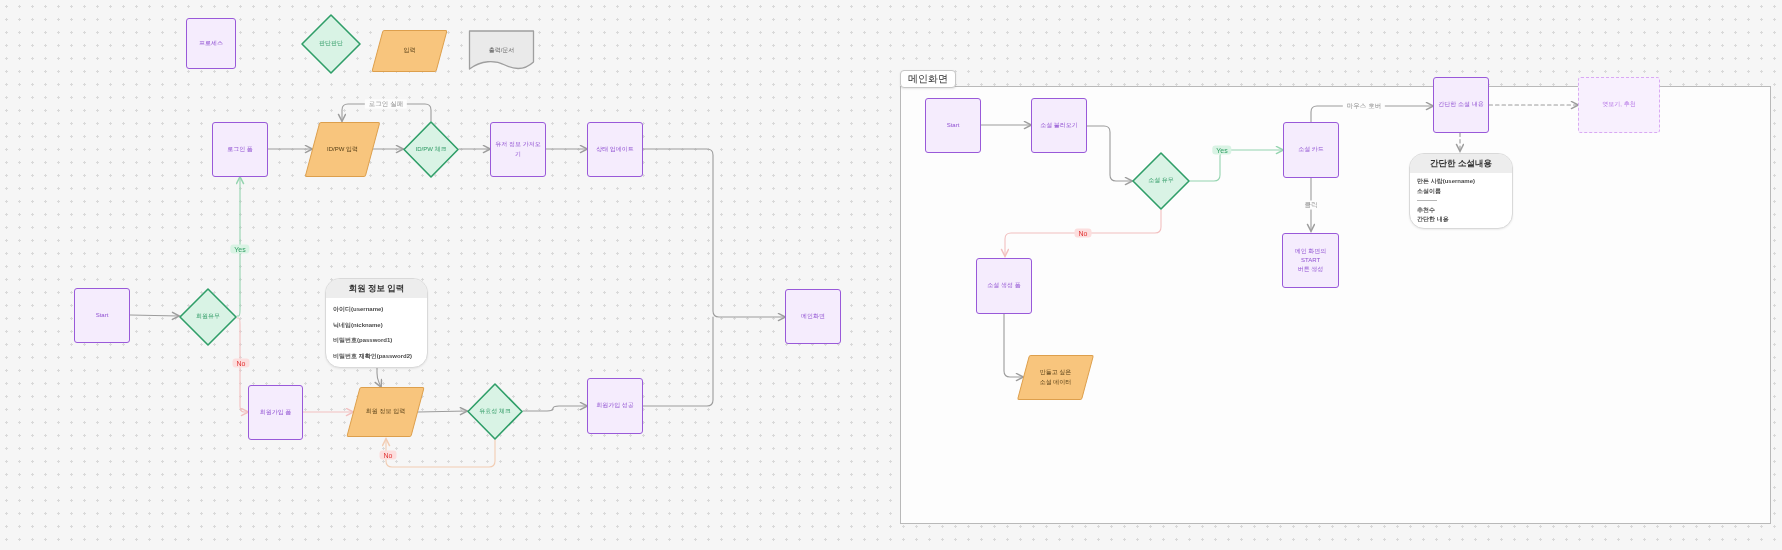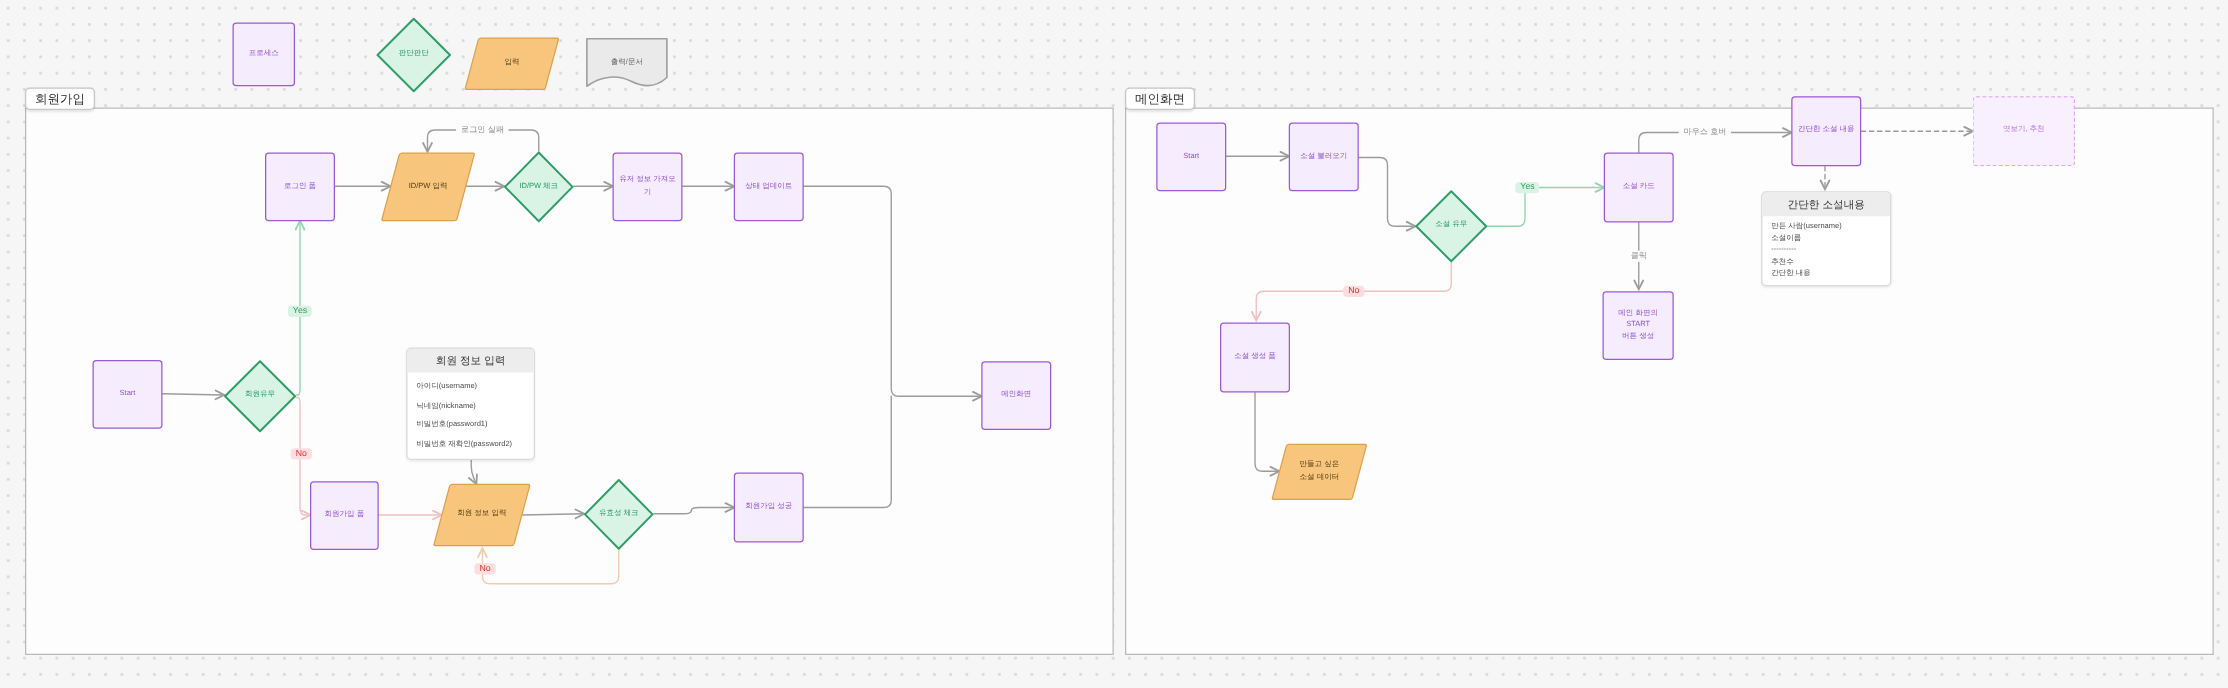--- a/index.html
+++ b/index.html
@@ -22,44 +22,41 @@
   }
   .node{position:absolute;pointer-events:auto;}
   .lbl{
     position:absolute;inset:0;display:flex;align-items:center;justify-content:center;
     text-align:center;font-size:6px;line-height:1.55;white-space:pre-line;padding:2px;z-index:2;
   }
   .rect{border-radius:3px;box-sizing:border-box;}
   .para-bg{position:absolute;inset:0;transform:skewX(-15deg);border-radius:2px;box-sizing:border-box;}
   .dashed{border-radius:3px;box-sizing:border-box;}
   .note{
-    background:#ffffff;border:1px solid #d9d9d9;border-radius:4px;overflow:hidden;
-    box-shadow:0 1px 2px rgba(0,0,0,.07);box-sizing:border-box;
+    background:#ffffff;border:1px solid #d9d9d9;border-radius:15px;overflow:hidden;
+    box-shadow:0 1px 2px rgba(0,0,0,.07);box-sizing:border-box;font-weight:bold;
   }
   .note-head{background:#ededed;text-align:center;font-size:8.5px;color:#333;padding:4px 0 3px;}
   .note-body{padding:4px 7px 0;font-size:6px;color:#4a4a4a;}
   .note-line{white-space:nowrap;}
   .pill{
     position:absolute;transform:translate(-50%,-50%);font-size:7px;
     padding:1px 4px;border-radius:3px;pointer-events:auto;white-space:nowrap;
   }
   .plain-lbl{
     position:absolute;transform:translate(-50%,-50%);font-size:6.5px;color:#8a8a8a;
     background:#fdfdfd;padding:0 4px;white-space:nowrap;pointer-events:auto;
   }
   svg .edge{fill:none;}
 </style>
 </head>
 <body>
 
 <div id="canvas">
   <div id="frames">
-      <div class="frame" style="left: 20px; top: 86px; width: 869px; height: 436px;">
-        <div class="frame-label">회원가입</div>
-      </div>
       <div class="frame" style="left: 900px; top: 86px; width: 869px; height: 436px;">
         <div class="frame-label">메인화면</div>
       </div>
     </div>
   <svg id="edges" xmlns="http://www.w3.org/2000/svg" viewBox="0 0 1782 550">
       <defs>
         <marker id="arrow-gray" markerWidth="10" markerHeight="10" refX="7" refY="4" orient="auto">
           <path d="M1 0.8 L7.4 4 L1 7.2" fill="none" stroke="#9c9c9c" stroke-width="1.3" stroke-linecap="round"></path>
         </marker>
         <marker id="arrow-green" markerWidth="10" markerHeight="10" refX="7" refY="4" orient="auto">

